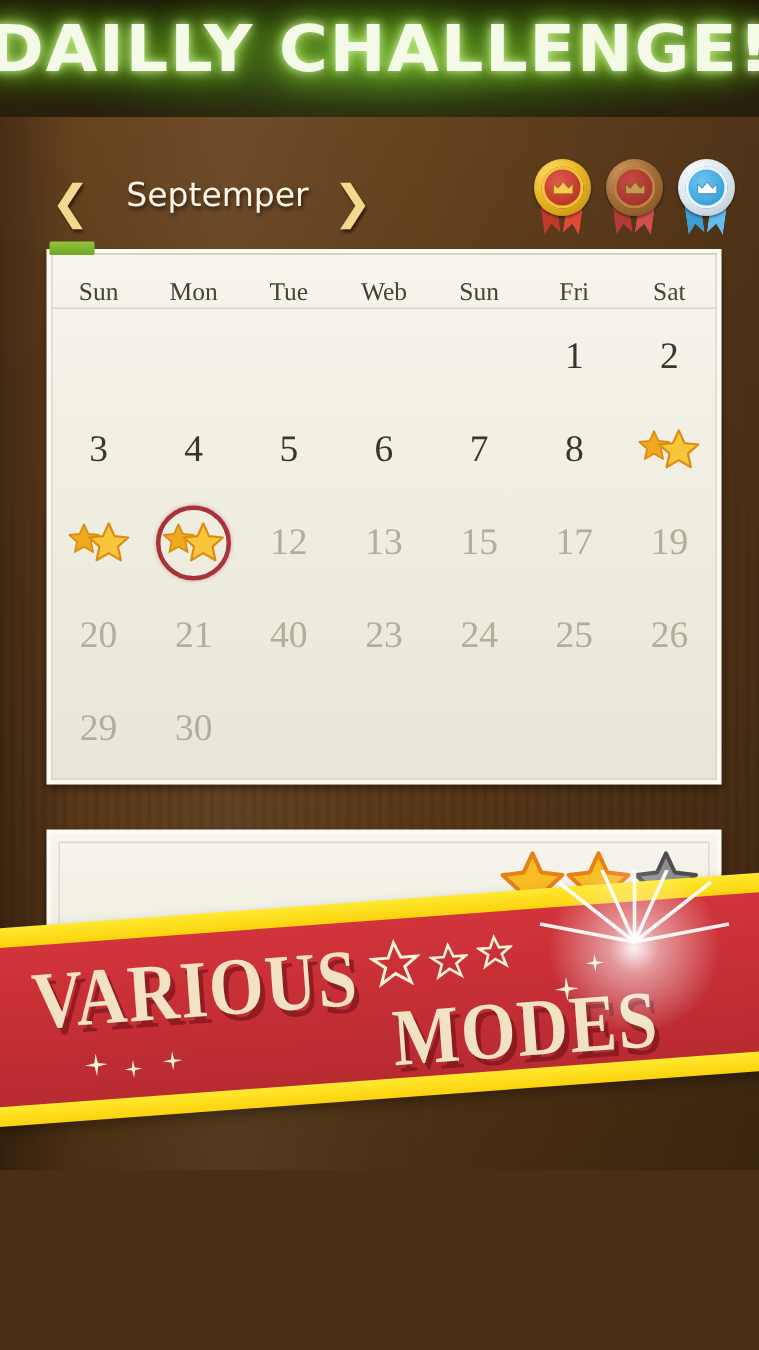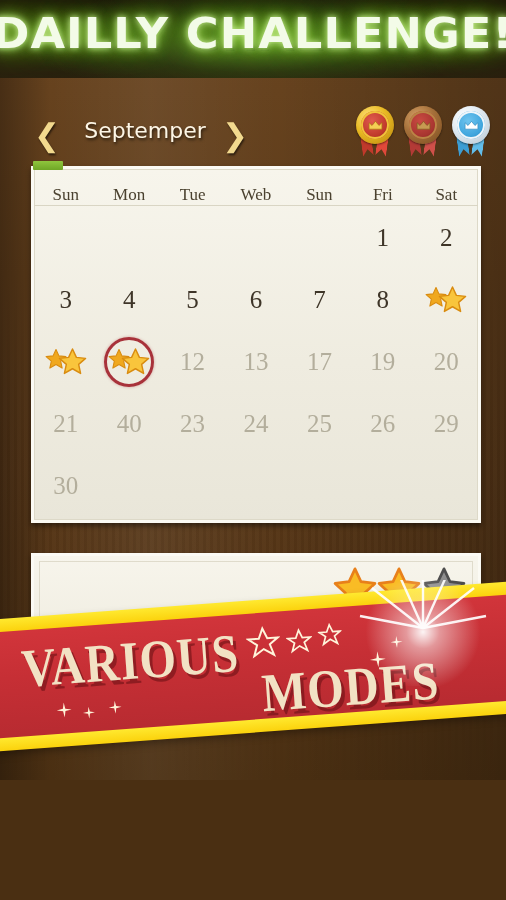--- a/index.html
+++ b/index.html
@@ -302,20 +302,23 @@
           </div>
           <span style="position: absolute; width: 1px; height: 1px; overflow: hidden; clip: rect(0px, 0px, 0px, 0px);">11</span>
         </div>
         <div class="cell">
           <span class="daynum gray">12</span>
         </div>
         <div class="cell">
           <span class="daynum gray">13</span>
         </div>
         <div class="cell">
+          <span class="daynum gray">15</span>
+        </div>
+        <div class="cell">
           <span class="daynum gray">17</span>
         </div>
         <div class="cell">
           <span class="daynum gray">19</span>
         </div>
         <div class="cell">
           <span class="daynum gray">20</span>
         </div>
         <div class="cell">
           <span class="daynum gray">21</span>

